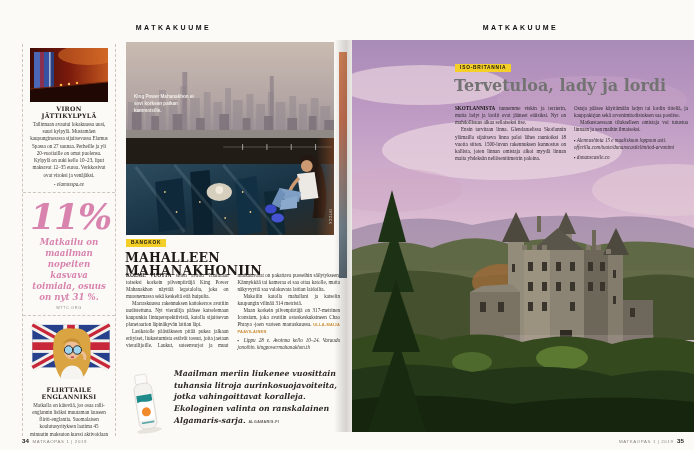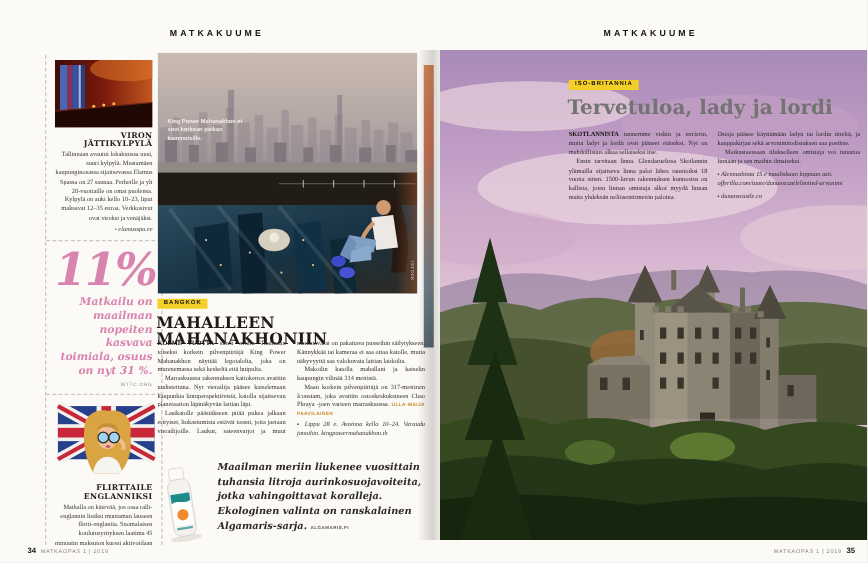--- a/index.html
+++ b/index.html
@@ -14,23 +14,23 @@
     position:absolute; top:24px; width:347px; text-align:center;
     font-family:"Liberation Sans", sans-serif; font-weight:bold;
     font-size:7px; letter-spacing:2.5px; color:#141210;
   }
   .pg-hdr.left { left:0; } .pg-hdr.right { left:347px; }
   .footer { position:absolute; bottom:6px; font-family:"Liberation Sans", sans-serif; color:#8a867e; font-size:4.4px; letter-spacing:.6px; }
   .footer.left { left:22px; } .footer.right { right:10px; text-align:right; }
   .footer b { color:#1c1a17; font-size:6.2px; letter-spacing:0; }
   
   .sidebar {
-    position:absolute; left:36px; top:44px; width:94px; height:392px;
+    position:absolute; left:22px; top:44px; width:94px; height:392px;
     border-left:1px dashed #ccc6bb; border-right:1px dashed #ccc6bb;
-    padding:0 7px; text-align:right; overflow:hidden;
+    padding:0 7px; text-align:center; overflow:hidden;
   }
   .sidebar .card-title {
     font-family:"DejaVu Serif", serif; font-weight:bold; font-size:6.2px;
     letter-spacing:.3px; color:#26211c; margin:3px 0 2px;
   }
   .sidebar p.body { font-size:5.1px; line-height:1.42; color:#3d3a36; }
   .sidebar .link { font-size:5.1px; margin-top:2px; color:#3d3a36; }
   .sidebar .link i { font-style:italic; }
   hr.dash { border:0; border-top:1px dashed #ccc6bb; margin:5px -7px; }
   .spa-fig { margin:4px auto 2px; display:block; }

